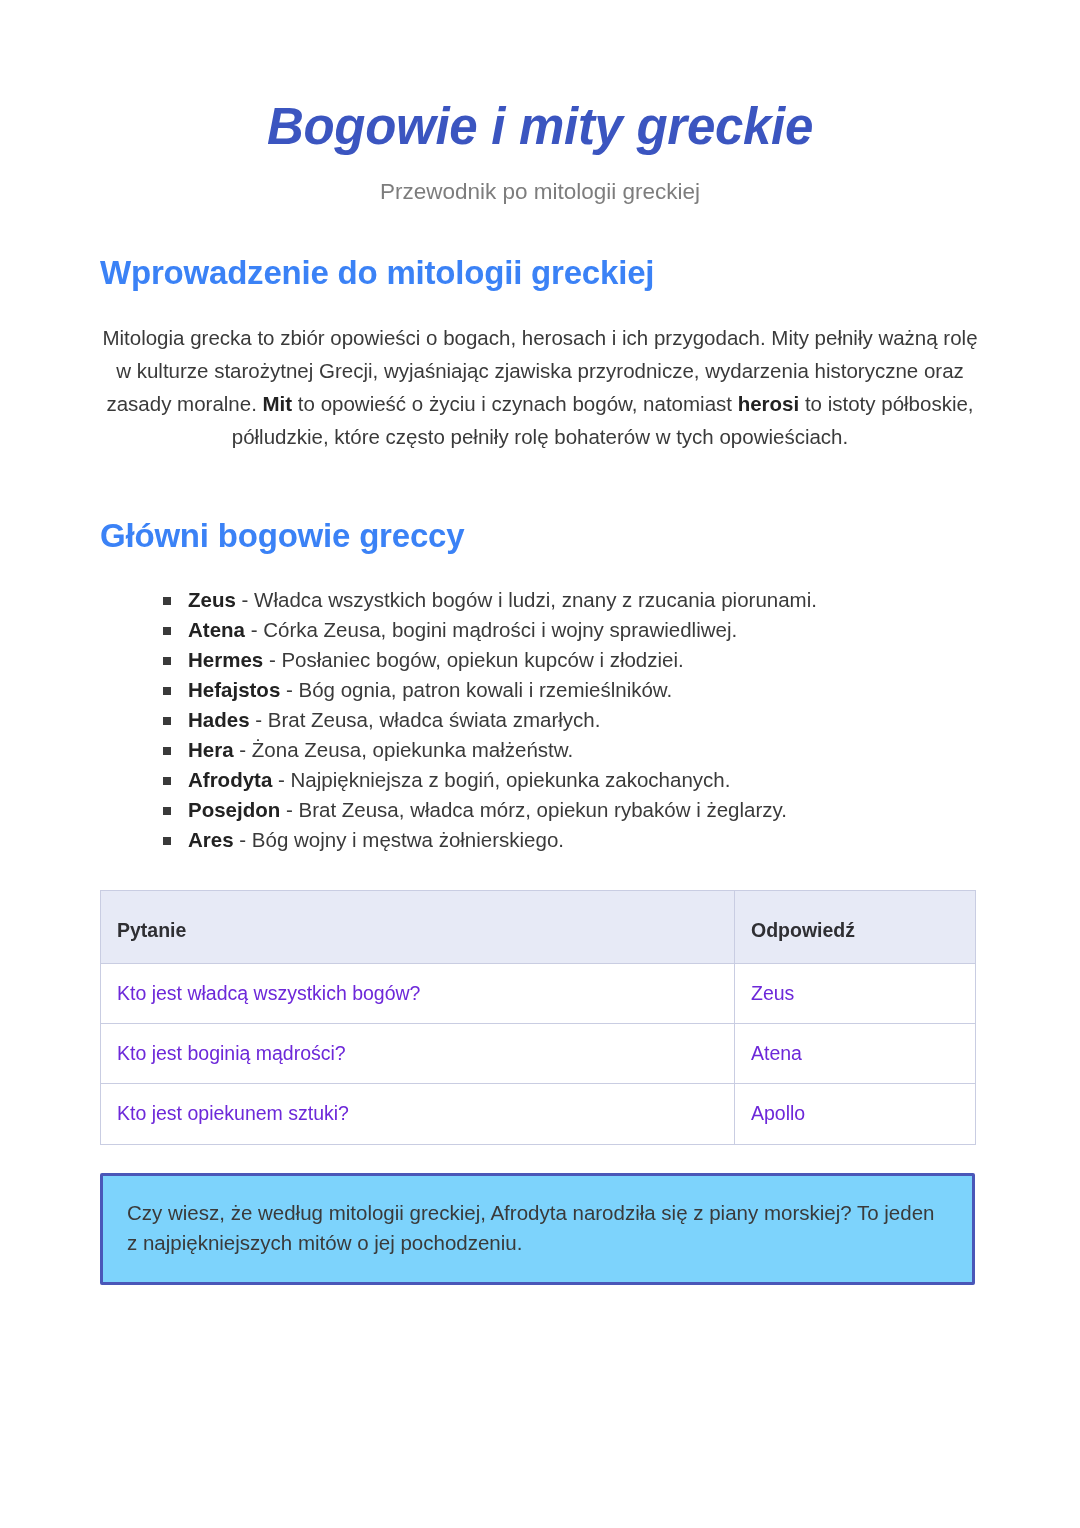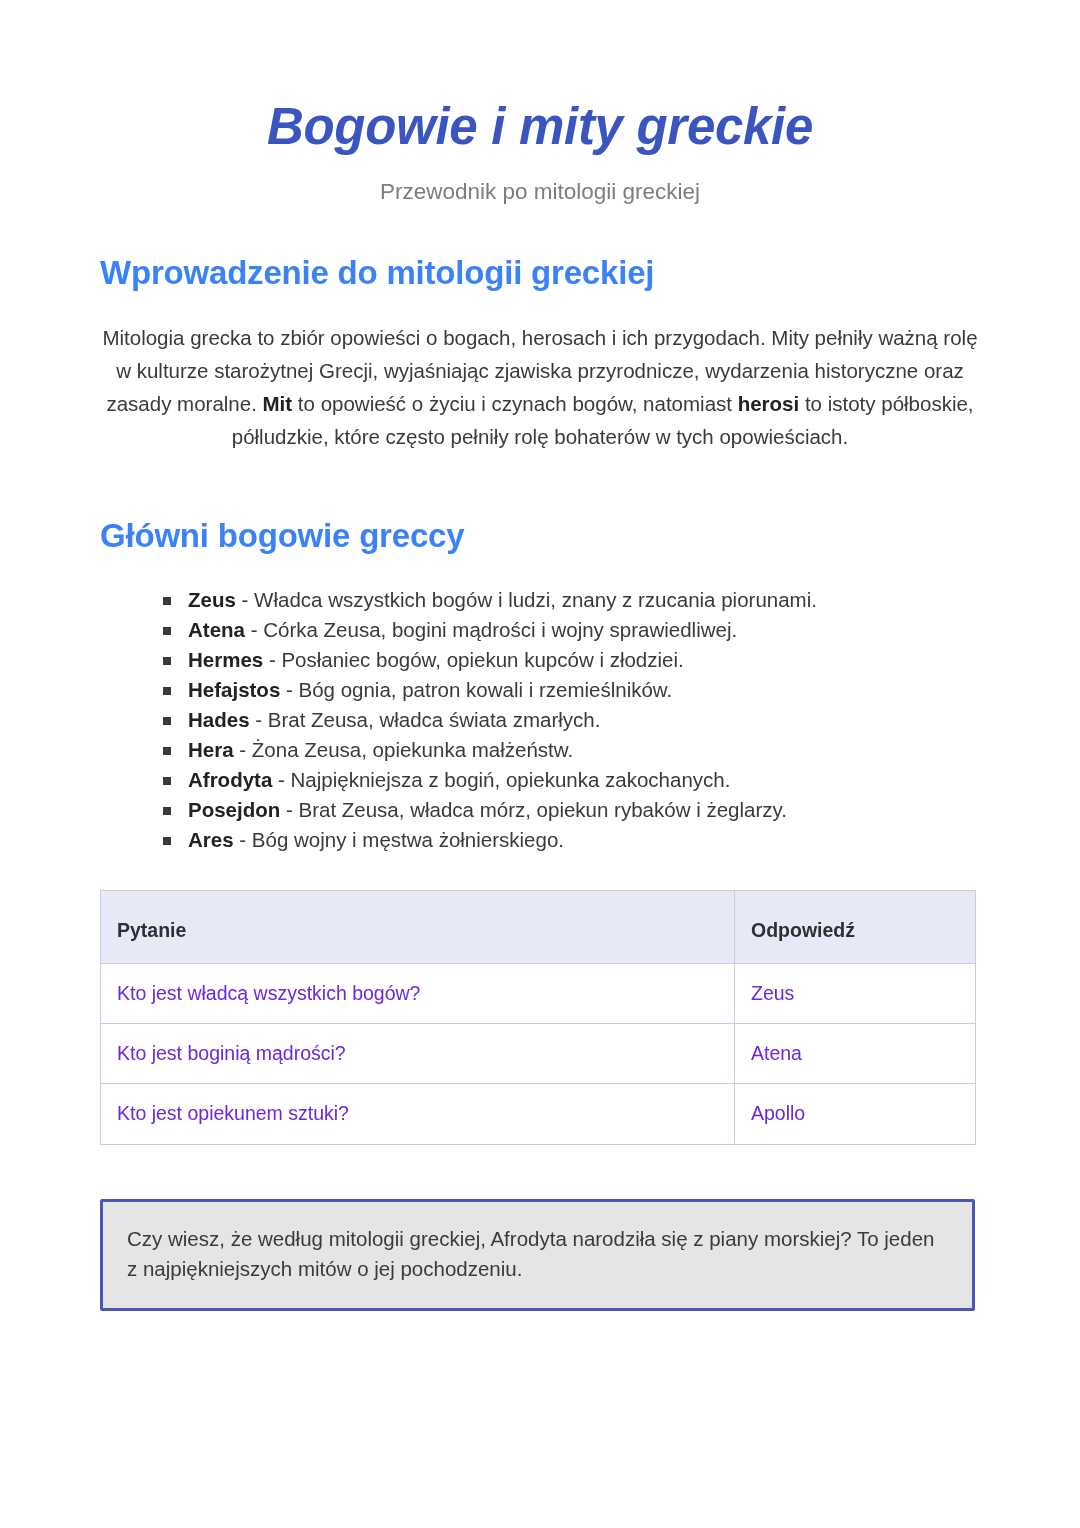--- a/index.html
+++ b/index.html
@@ -123,25 +123,25 @@
     font-weight: 700;
     color: #2f2f33;
     padding-top: 27px;
     padding-bottom: 19px;
   }
   .qa-table col.c1 { width: 634px; }
   .qa-table col.c2 { width: 241px; }
 
   
   .callout {
-    margin-top: 54px;
+    margin-top: 28px;
     width: 875px;
     box-sizing: border-box;
     border: 3px solid #4a57b8;
-    background: #e5e5e5;
+    background: #7dd3fc;
     padding: 22px 24px 24px 24px;
     border-radius: 2px;
   }
   .callout p {
     margin: 0;
     font-size: 20.5px;
     line-height: 1.48;
     color: #3a3a3a;
   }
 </style>

